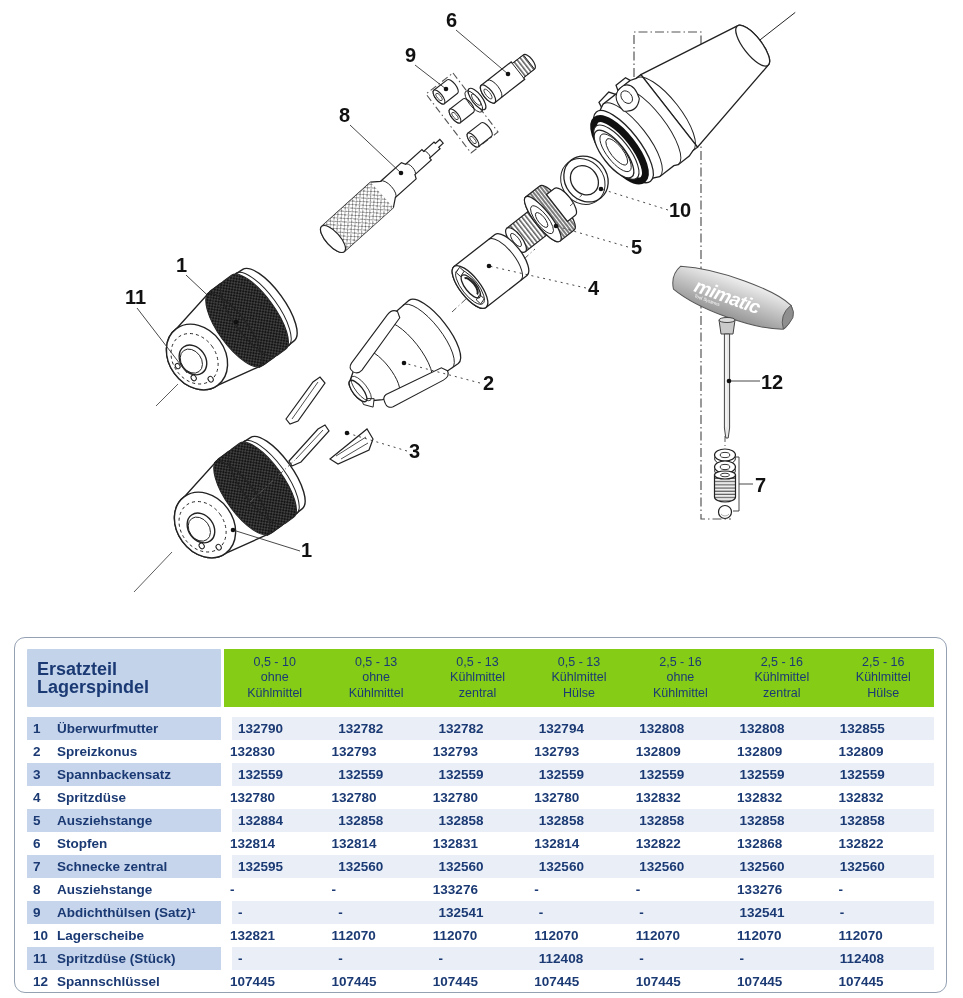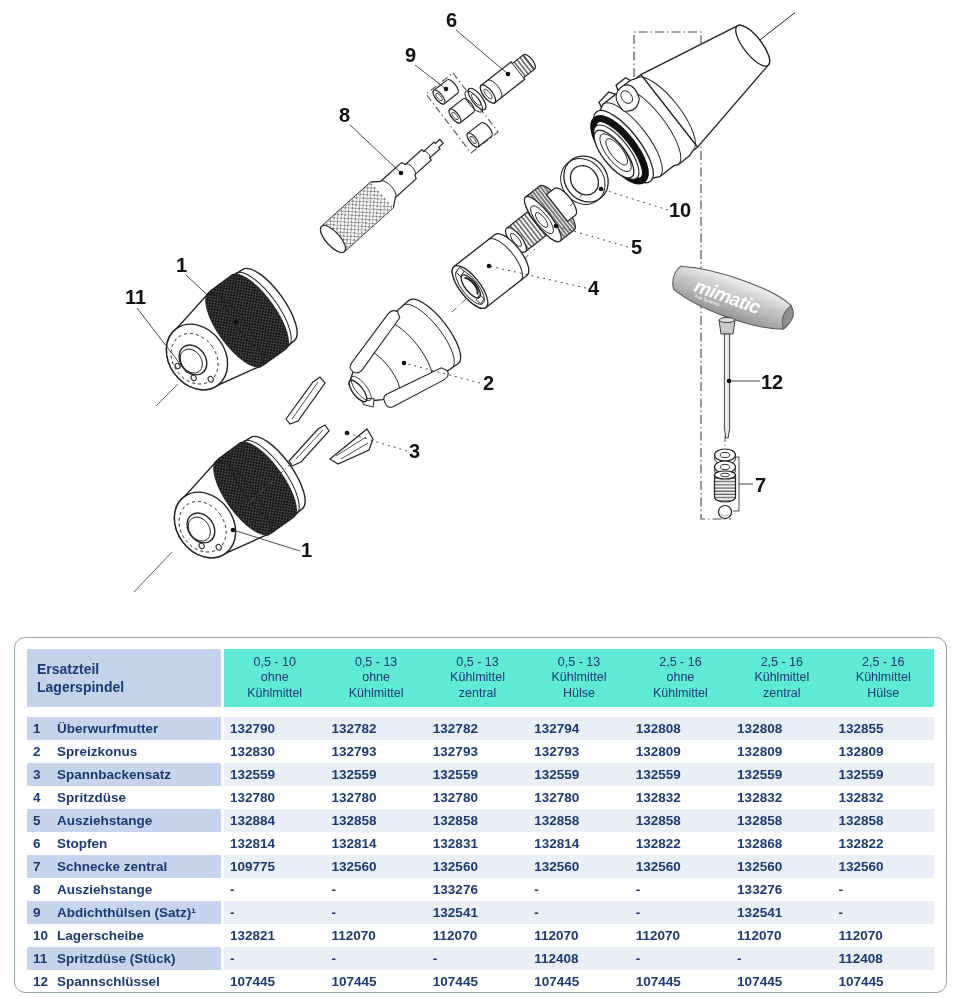--- a/index.html
+++ b/index.html
@@ -7,36 +7,36 @@
         font-family:"Liberation Sans",sans-serif;}
   svg text{font-family:"Liberation Sans",sans-serif;}
   #callouts text{font-size:20px;font-weight:700;fill:#111;}
 
   
   .table-card{position:absolute;left:14px;top:637px;width:933px;height:356px;
       background:#fff;border:1.4px solid #94a1b3;border-radius:11px;box-sizing:border-box;
       padding:11px 12px 0 12px;}
   .thead{display:flex;height:58px;margin-bottom:10px;}
   .th-first{width:194px;margin-right:3px;background:#c3d3ea;border-radius:1px;
-      color:#1b3a74;font-size:14px;font-weight:700;line-height:18px;
+      color:#1b3a74;font-size:18px;font-weight:700;line-height:18px;
       display:flex;flex-direction:column;justify-content:center;padding-left:10px;box-sizing:border-box;}
-  .th-cols{flex:1;display:flex;background:#5eead4;}
+  .th-cols{flex:1;display:flex;background:#84cc16;}
   .th-col{flex:1;color:#1b3a74;font-size:12.5px;line-height:15.5px;text-align:center;
       display:flex;flex-direction:column;justify-content:center;}
   .tbody{display:block;}
   .row{display:flex;height:23px;align-items:stretch;}
   .cell-name{width:194px;margin-right:3px;display:flex;align-items:center;
       color:#1b3a74;font-size:13.5px;font-weight:700;box-sizing:border-box;}
   .cell-name .no{width:24px;padding-left:6px;flex:0 0 auto;}
   .cell-name .nm{white-space:nowrap;}
   .vals{flex:1;display:flex;}
   .val{flex:1;display:flex;align-items:center;padding-left:6px;box-sizing:border-box;
       color:#1b3a74;font-size:13.5px;font-weight:700;}
   .row.banded .cell-name{background:#c6d5eb;}
-  .row.banded .vals{background:#e9eef7;}
+  .row.banded .vals{background:#e9eef7;margin-left:8px;}
 </style>
 </head>
 <body>
 
 <div class="page">
 
 <svg id="diagram" width="963" height="630" viewBox="0 0 963 630" style="position:absolute;left:0;top:0;">
   <defs>
     <pattern id="knurlDark" width="4" height="4" patternUnits="userSpaceOnUse">
       <rect width="4" height="4" fill="#161616"></rect>
@@ -411,21 +411,21 @@
             <div class="val">132868</div>
             <div class="val">132822</div>
           </div>
         </div>
         <div class="row banded">
           <div class="cell-name">
             <span class="no">7</span>
             <span class="nm">Schnecke zentral</span>
           </div>
           <div class="vals">
-            <div class="val">109775</div>
+            <div class="val">132595</div>
             <div class="val">132560</div>
             <div class="val">132560</div>
             <div class="val">132560</div>
             <div class="val">132560</div>
             <div class="val">132560</div>
             <div class="val">132560</div>
           </div>
         </div>
         <div class="row plain">
           <div class="cell-name">

